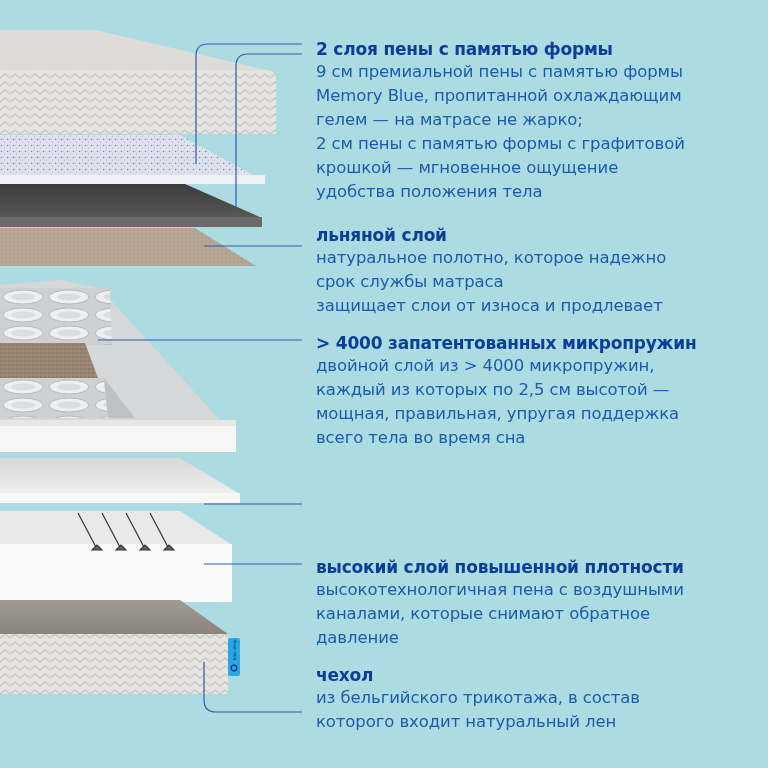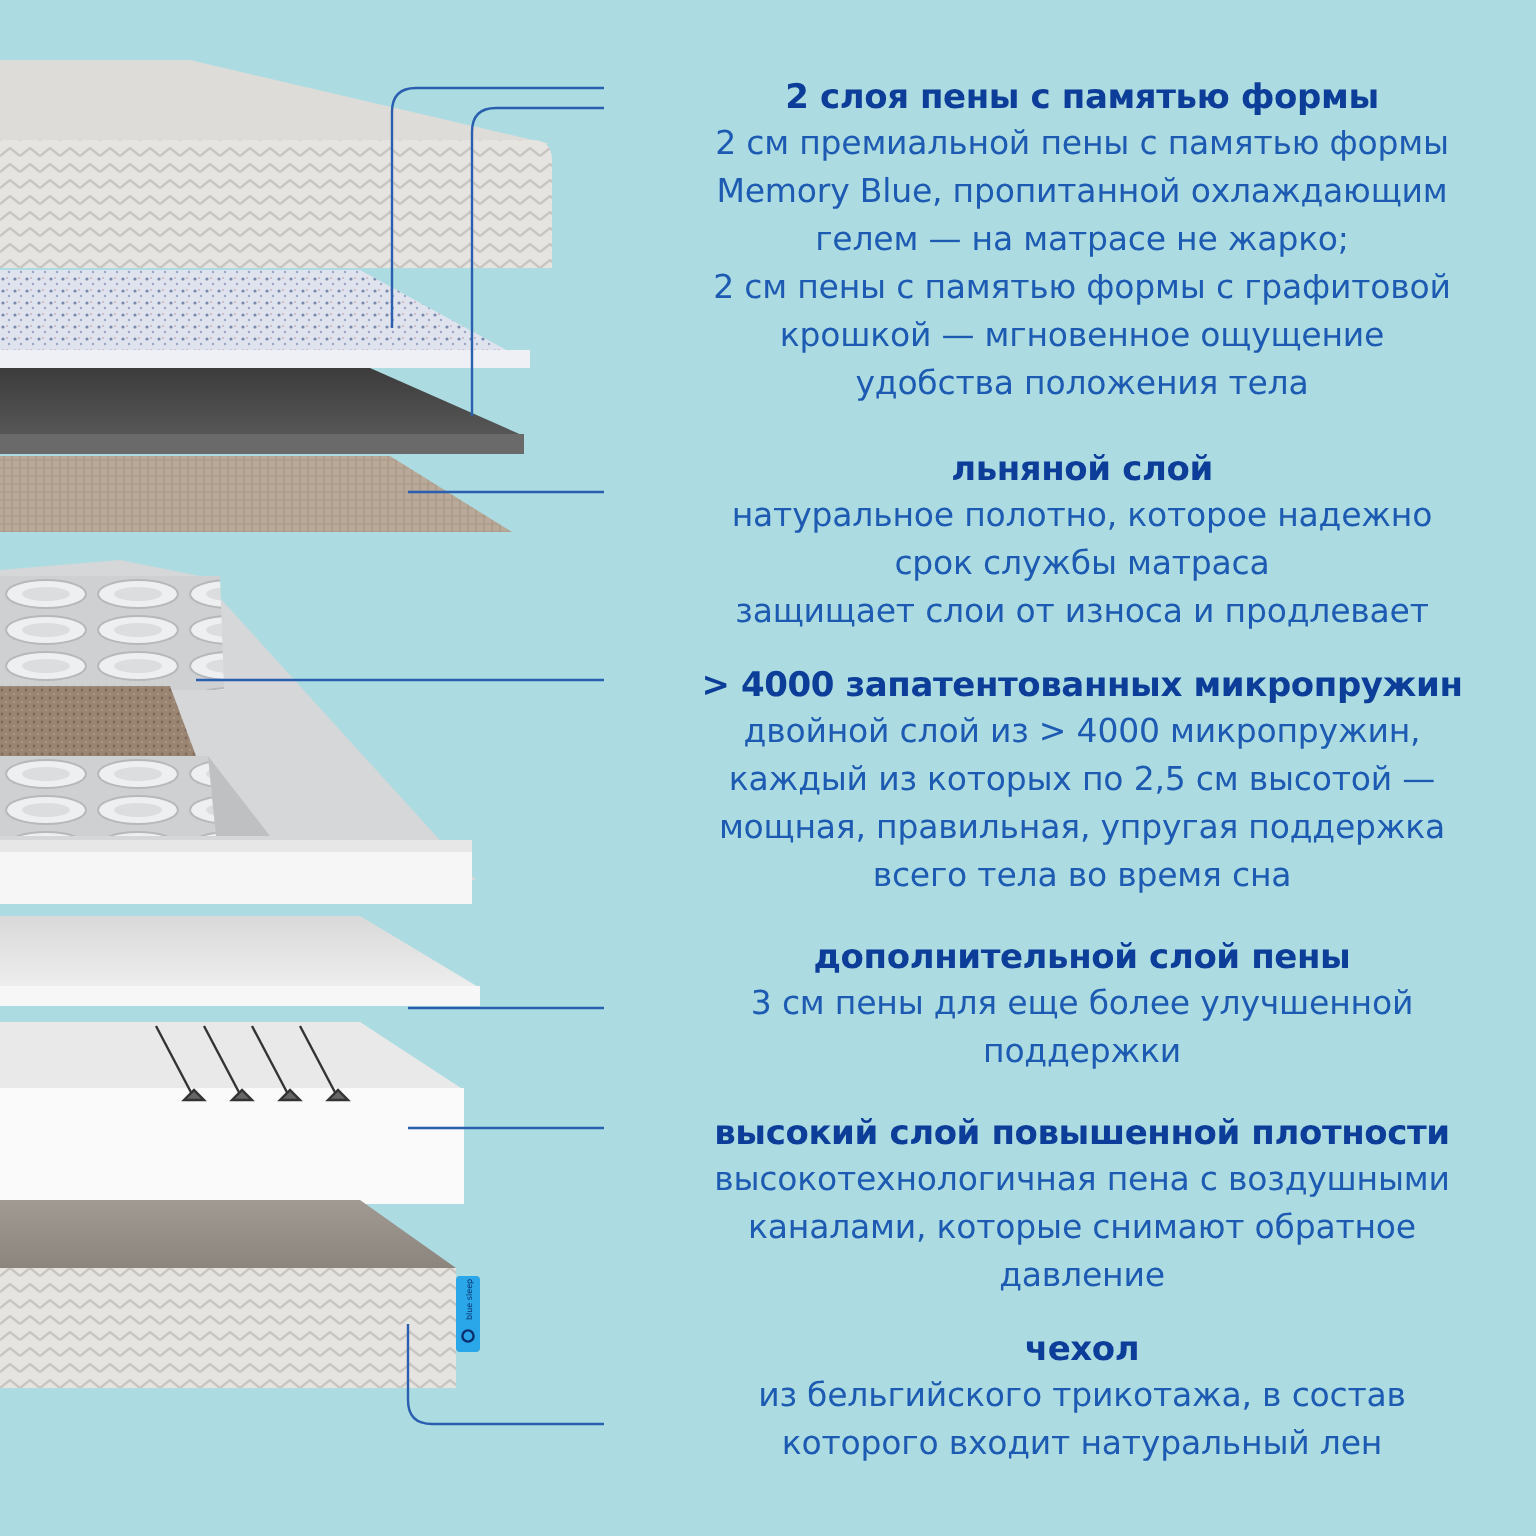--- a/index.html
+++ b/index.html
@@ -2,21 +2,21 @@
 <html><head>
 <meta charset="utf-8">
 <style>
   * { box-sizing: border-box; margin: 0; padding: 0; }
   html, body { width: 768px; height: 768px; overflow: hidden; }
   body {
     background: #acdce1;
     font-family: "DejaVu Sans", sans-serif;
     position: relative;
   }
-  .stage { position: absolute; left: 0; top: 0; width: 745px; height: 768px; text-align: center; }
+  .stage { position: absolute; left: 0; top: 0; width: 745px; height: 768px; }
   svg.art { position: absolute; left: 0; top: 0; width: 768px; height: 768px; }
 
   .feature {
     position: absolute;
     left: 316px;
     width: 450px;
     color: #1a55ad;
   }
   .feature .title {
     font-weight: bold;
@@ -145,21 +145,21 @@
       <path d="M302 340 H98"></path>
       <path d="M302 504 H204"></path>
       <path d="M302 564 H204"></path>
       <path d="M302 712 H216 Q204 712 204 700 V662"></path>
     </g>
   </svg>
 
   <div class="feature" style="top:38px">
     <div class="title">2 слоя пены с памятью формы</div>
     <div class="desc">
-      <span>2 см премиальной пены с памятью формы</span>
+      <span>9 см премиальной пены с памятью формы</span>
       <span>Memory Blue, пропитанной охлаждающим</span>
       <span>гелем — на матрасе не жарко;</span>
       <span>2 см пены с памятью формы с графитовой</span>
       <span>крошкой — мгновенное ощущение</span>
       <span>удобства положения тела</span>
     </div>
   </div>
 
   <div class="feature" style="top:224px">
     <div class="title">льняной слой</div>
@@ -173,27 +173,20 @@
   <div class="feature" style="top:332px">
     <div class="title">&gt; 4000 запатентованных микропружин</div>
     <div class="desc">
       <span>двойной слой из &gt; 4000 микропружин,</span>
       <span>каждый из которых по 2,5 см высотой —</span>
       <span>мощная, правильная, упругая поддержка</span>
       <span>всего тела во время сна</span>
     </div>
   </div>
 
-  <div class="feature" style="top:468px">
-    <div class="title">дополнительной слой пены</div>
-    <div class="desc">
-      <span>3 см пены для еще более улучшенной</span>
-      <span>поддержки</span>
-    </div>
-  </div>
 
   <div class="feature" style="top:664px">
     <div class="title">чехол</div>
     <div class="desc">
       <span>из бельгийского трикотажа, в состав</span>
       <span>которого входит натуральный лен</span>
     </div>
   </div>
 
   <div class="feature" style="top:556px">

